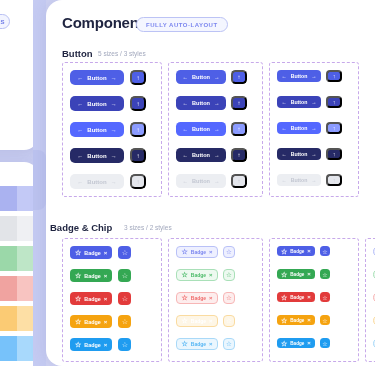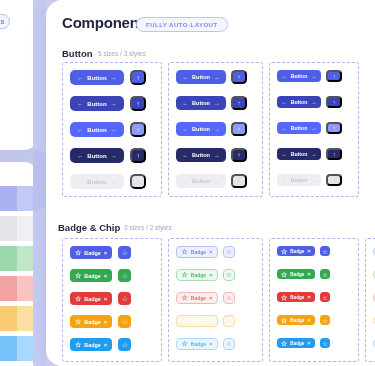--- a/index.html
+++ b/index.html
@@ -293,21 +293,21 @@
         <div class="brow s-sm" style="left: 231px; top: 174px;">
           <button class="btn" style="background: rgb(236, 238, 242); color: rgb(195, 199, 210);">
             <span class="ar">←</span>
             <span>Button</span>
             <span class="ar">→</span>
           </button>
           <button class="iconbtn" style="background: rgb(228, 230, 236); color: rgb(195, 199, 210);">↑</button>
         </div>
       </div>
 
-    <div class="sec-title" style="left:12px;top:222px;">Badge &amp; Chip</div>
+    <div class="sec-title" style="left:4px;top:222px;">Badge &amp; Chip</div>
     <div class="sec-sub" style="left:78px;top:224px;">3 sizes / 2 styles</div>
 
     <div class="dash" style="left:16px;top:238px;width:100px;height:124px;"></div>
     <div class="dash" style="left:122px;top:238px;width:95px;height:124px;"></div>
     <div class="dash" style="left:223px;top:238px;width:90px;height:124px;"></div>
     <div class="dash" style="left:319px;top:238px;width:80px;height:124px;"></div>
 
     <div id="badges">
         <div class="grow g-lg" style="left: 24px; top: 246px;">
           <span class="badge" style="background: rgb(78, 95, 230); color: rgb(255, 255, 255);">

